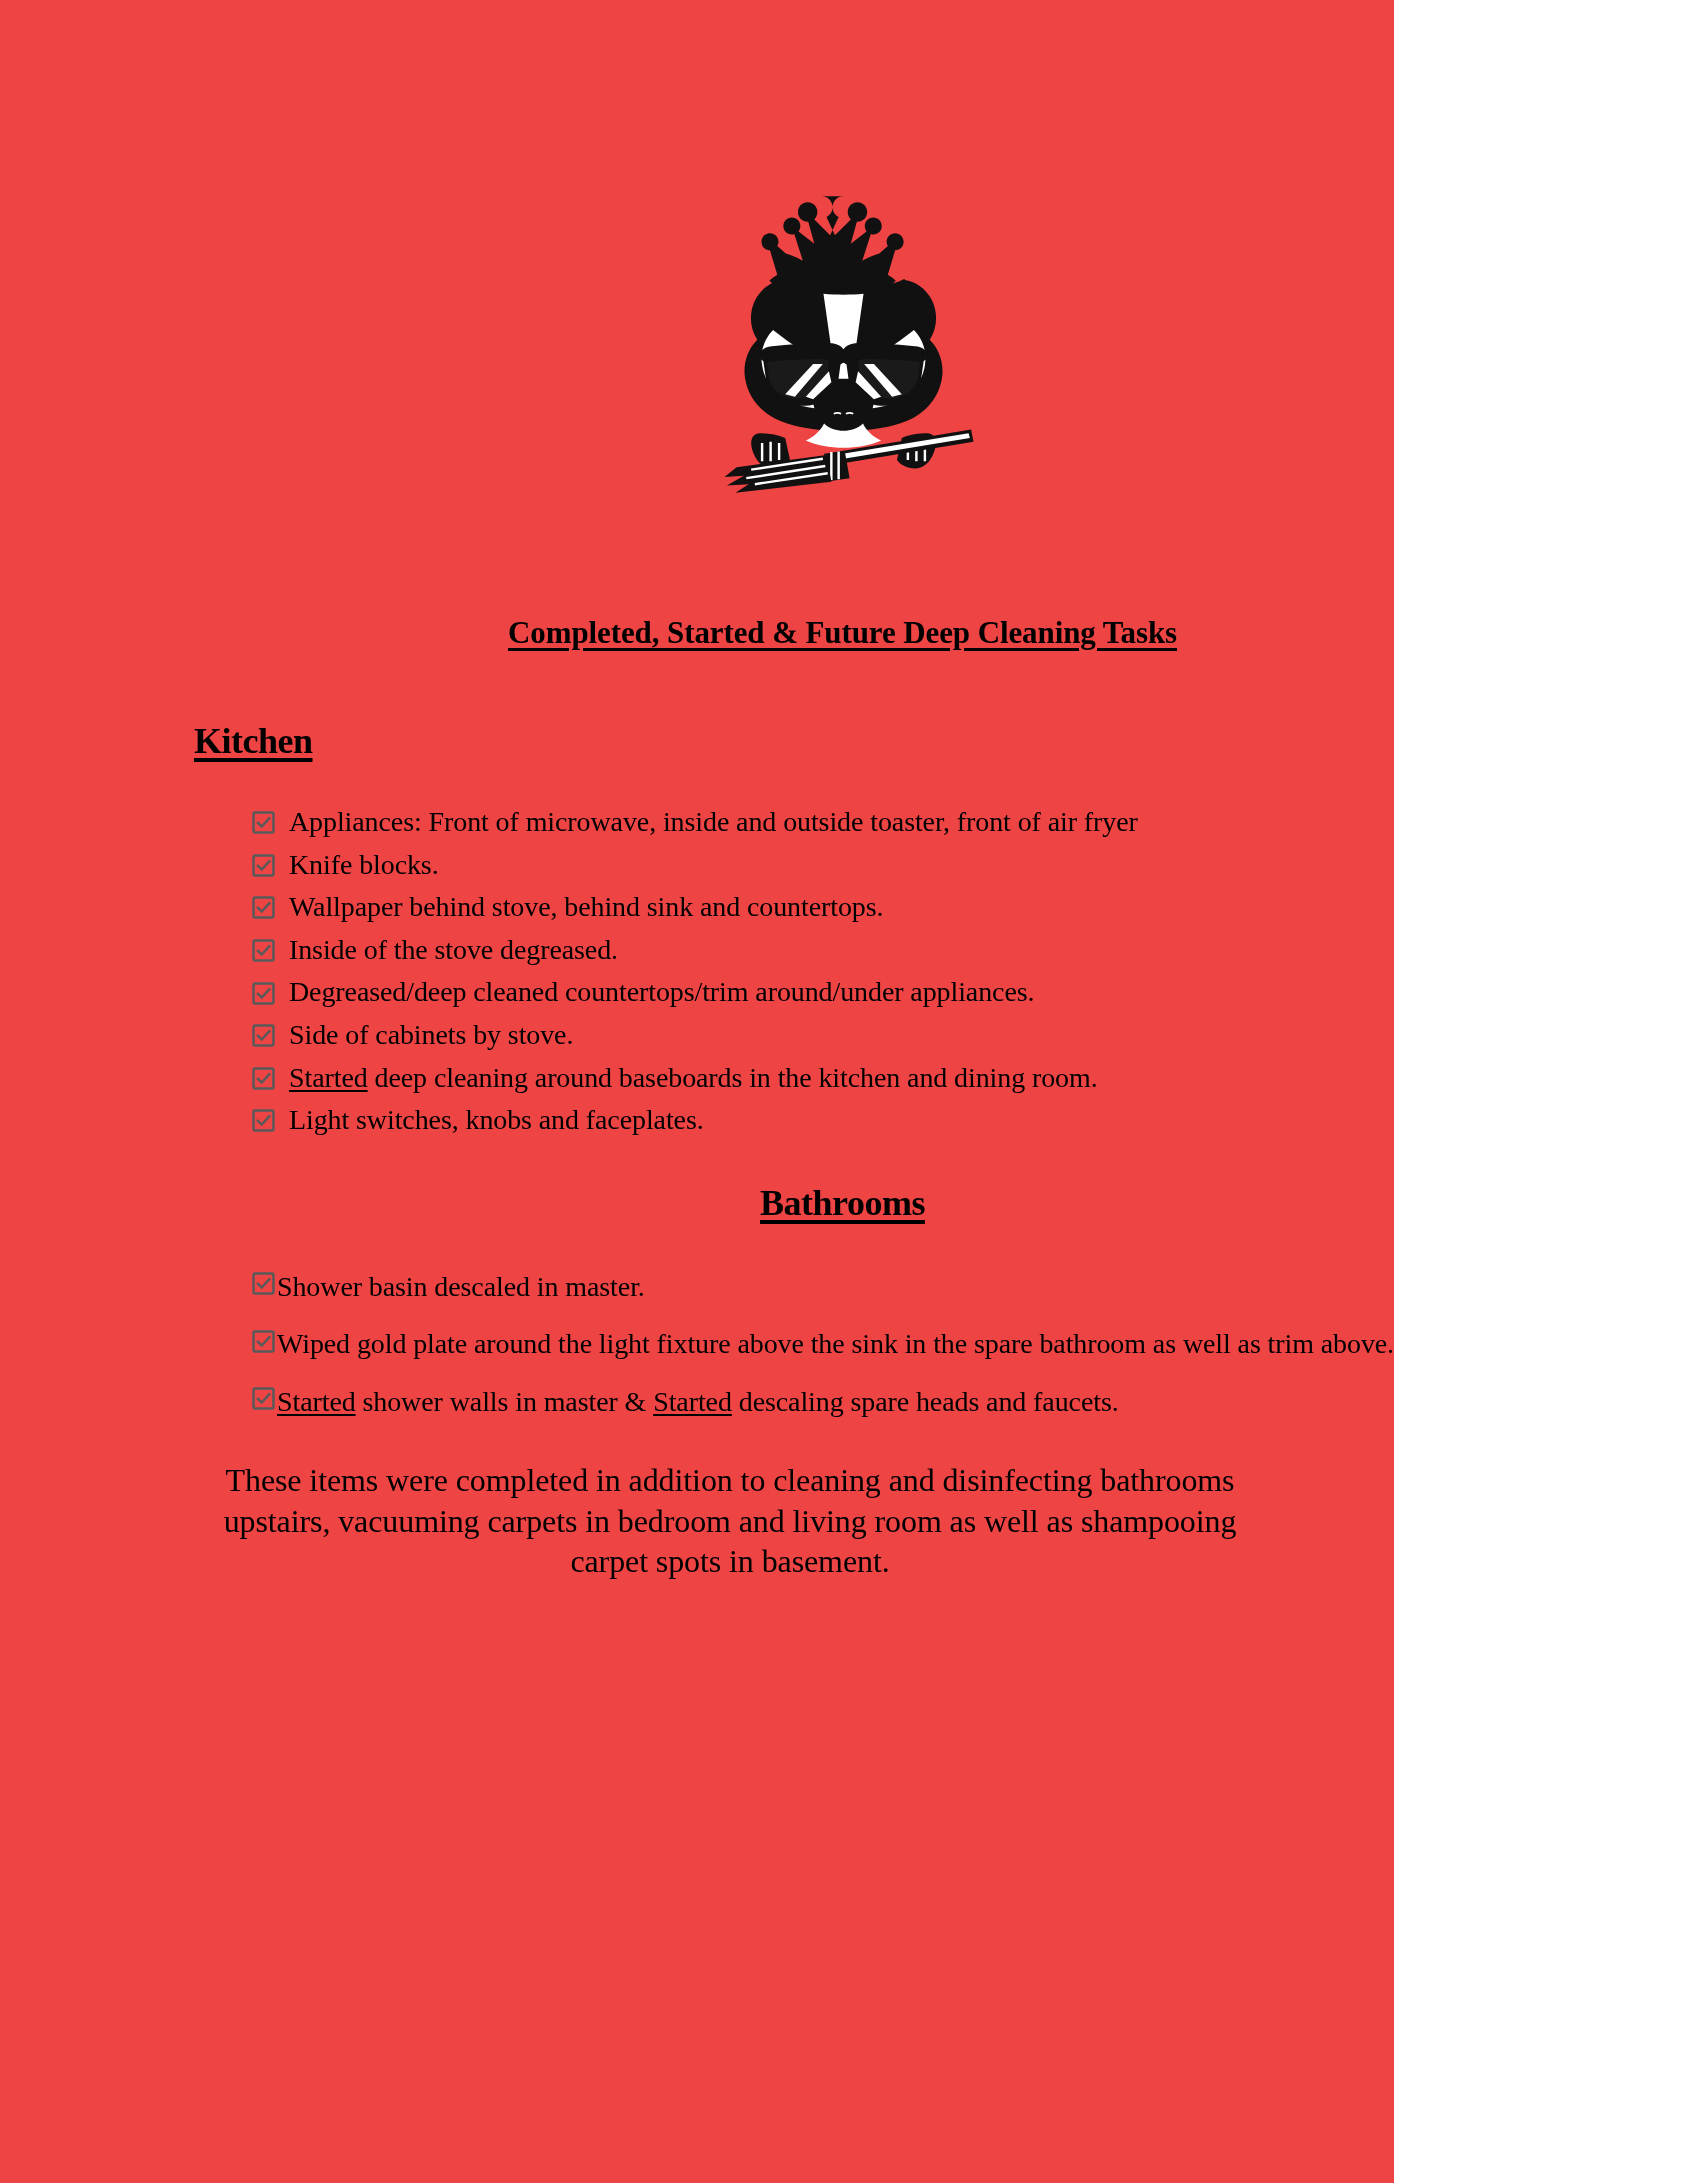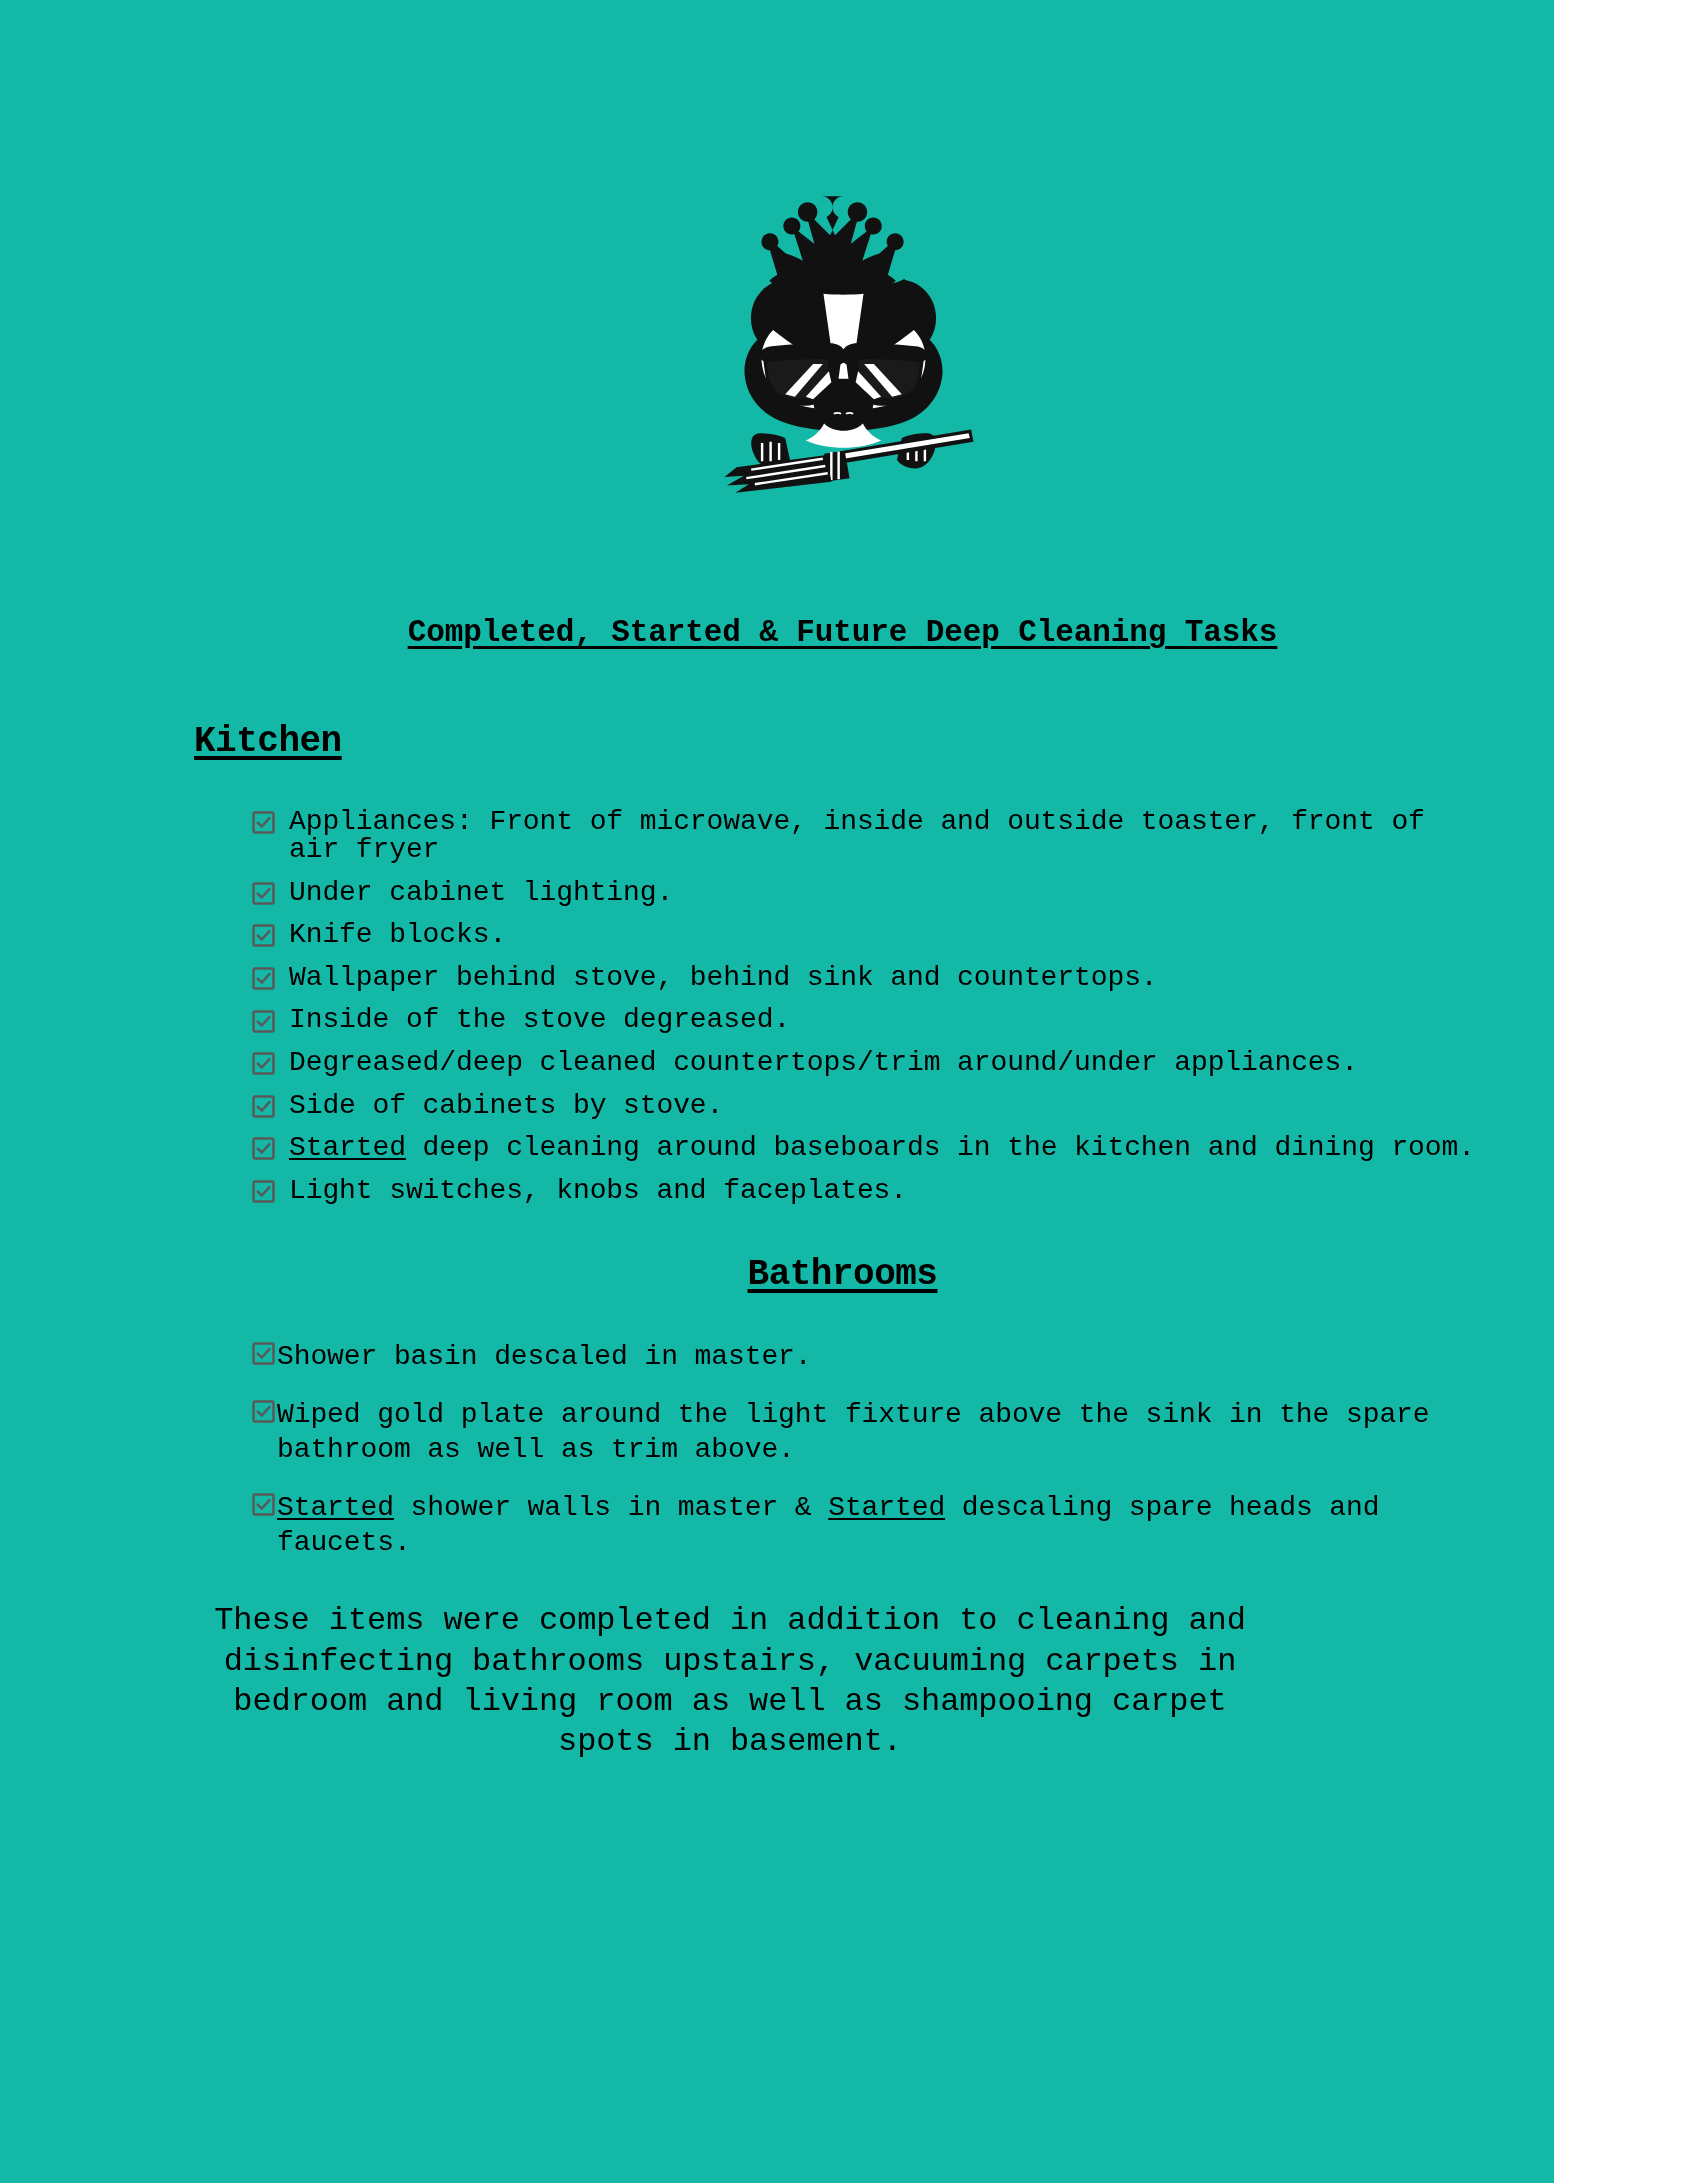--- a/index.html
+++ b/index.html
@@ -3,24 +3,24 @@
 <meta charset="utf-8">
 <style>
   html, body {
     margin: 0;
     padding: 0;
     background: #ffffff;
   }
 
   .page {
     position: relative;
-    width: 1554px;
+    width: 1394px;
     height: 2183px;
-    background: #14b8a6;
-    font-family: Liberation Mono, monospace;
+    background: #ef4444;
+    font-family: Liberation Serif, serif;
     color: #000000;
     overflow: hidden;
   }
 
   
   .logo-wrap {
     position: absolute;
     left: 0;
     top: 177px;
     width: 1687px;
@@ -198,29 +198,20 @@
       <li class="check-item">
         <span class="cb">
           <svg viewBox="0 0 24 24">
               <rect x="1.6" y="1.6" width="20.8" height="20.8" rx="1.6" fill="none" stroke="#595959" stroke-width="2.6"></rect>
               <path d="M6.2 12.4 L10.2 16.2 L18 7.6" fill="none" stroke="#595959" stroke-width="2.6" stroke-linecap="square"></path>
             </svg>
         </span>
         <span class="item-text">Appliances: Front of microwave, inside and outside toaster, front of air fryer</span>
       </li>
 
-      <li class="check-item">
-        <span class="cb">
-          <svg viewBox="0 0 24 24">
-              <rect x="1.6" y="1.6" width="20.8" height="20.8" rx="1.6" fill="none" stroke="#595959" stroke-width="2.6"></rect>
-              <path d="M6.2 12.4 L10.2 16.2 L18 7.6" fill="none" stroke="#595959" stroke-width="2.6" stroke-linecap="square"></path>
-            </svg>
-        </span>
-        <span class="item-text">Under cabinet lighting.</span>
-      </li>
 
       <li class="check-item">
         <span class="cb">
           <svg viewBox="0 0 24 24">
               <rect x="1.6" y="1.6" width="20.8" height="20.8" rx="1.6" fill="none" stroke="#595959" stroke-width="2.6"></rect>
               <path d="M6.2 12.4 L10.2 16.2 L18 7.6" fill="none" stroke="#595959" stroke-width="2.6" stroke-linecap="square"></path>
             </svg>
         </span>
         <span class="item-text">Knife blocks.</span>
       </li>

